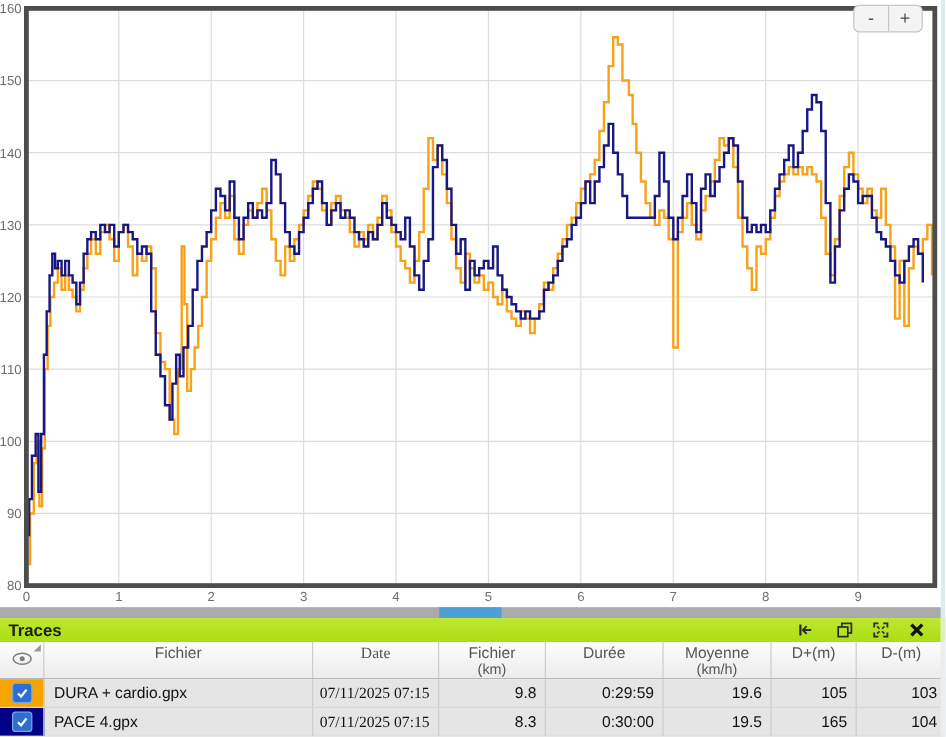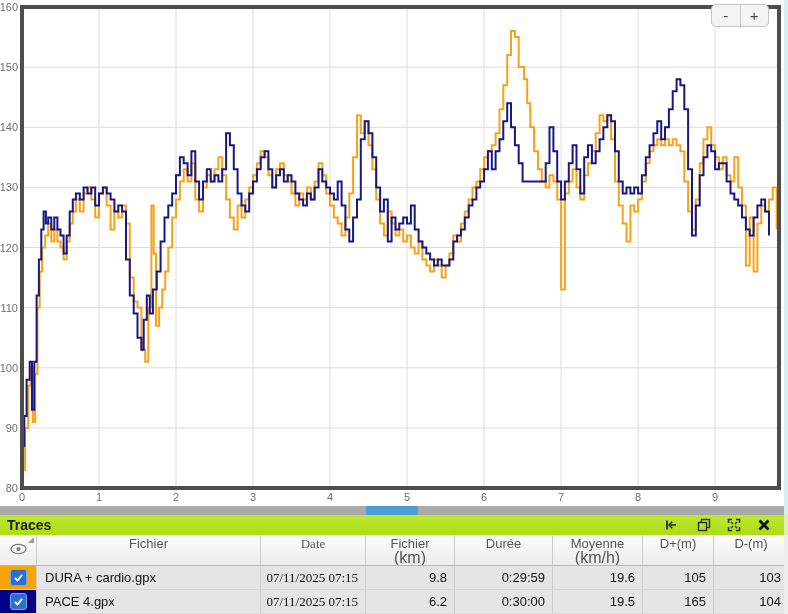--- a/index.html
+++ b/index.html
@@ -34,21 +34,21 @@
   .c-fic{width:224px;}
   .c-date{width:105px;font-family:Liberation Serif, serif;}
   .c-dist{width:89px;}
   .c-dur{width:98px;}
   .c-moy{width:90px;}
   .c-dp{width:71px;}
   .c-dm{width:74px;}
   .num{justify-content:flex-end;padding-right:7px;}
   .left{justify-content:flex-start;padding-left:8px;}
   .swatch{justify-content:center;}
-  .sub{font-size:16px;color:#555;}
+  .sub{font-size:12px;color:#555;}
   #sort-tri{position:absolute;top:2px;right:2px;width:0;height:0;border-bottom:6px solid #9a9a9a;border-left:6px solid transparent;}
   .cbx{width:15px;height:15px;border-radius:3px;background:#2c6fd1;border:1px solid #79a6e2;display:flex;align-items:center;justify-content:center;cursor:pointer;}
   
   #edge-strip{position:absolute;left:784px;top:0;width:4px;height:614px;background:#d9edef;}
   #edge-strip .seg-green{position:absolute;top:515px;left:0;width:4px;height:20px;background:#dff0bb;}
   #edge-strip .seg-gray{position:absolute;top:535px;left:0;width:4px;height:79px;background:#ededed;}
 </style>
 </head>
 <body>
 
@@ -189,21 +189,21 @@
     <div class="trow drow">
       <div class="tcell dcell c-eye swatch" style="background: rgb(0, 0, 135);">
         <span class="cbx">
           <svg width="11" height="11" viewBox="0 0 14 14">
             <polyline points="2.5,7.5 5.8,10.8 11.5,3.5" fill="none" stroke="#fff" stroke-width="2.4"></polyline>
           </svg>
         </span>
       </div>
       <div class="tcell dcell c-fic left">PACE 4.gpx</div>
       <div class="tcell dcell c-date num">07/11/2025 07:15</div>
-      <div class="tcell dcell c-dist num">6.2</div>
+      <div class="tcell dcell c-dist num">8.3</div>
       <div class="tcell dcell c-dur num">0:30:00</div>
       <div class="tcell dcell c-moy num">19.5</div>
       <div class="tcell dcell c-dp num">165</div>
       <div class="tcell dcell c-dm num">104</div>
     </div>
 
   </div>
 
   <div id="edge-strip">
     <div class="seg-green"></div>

